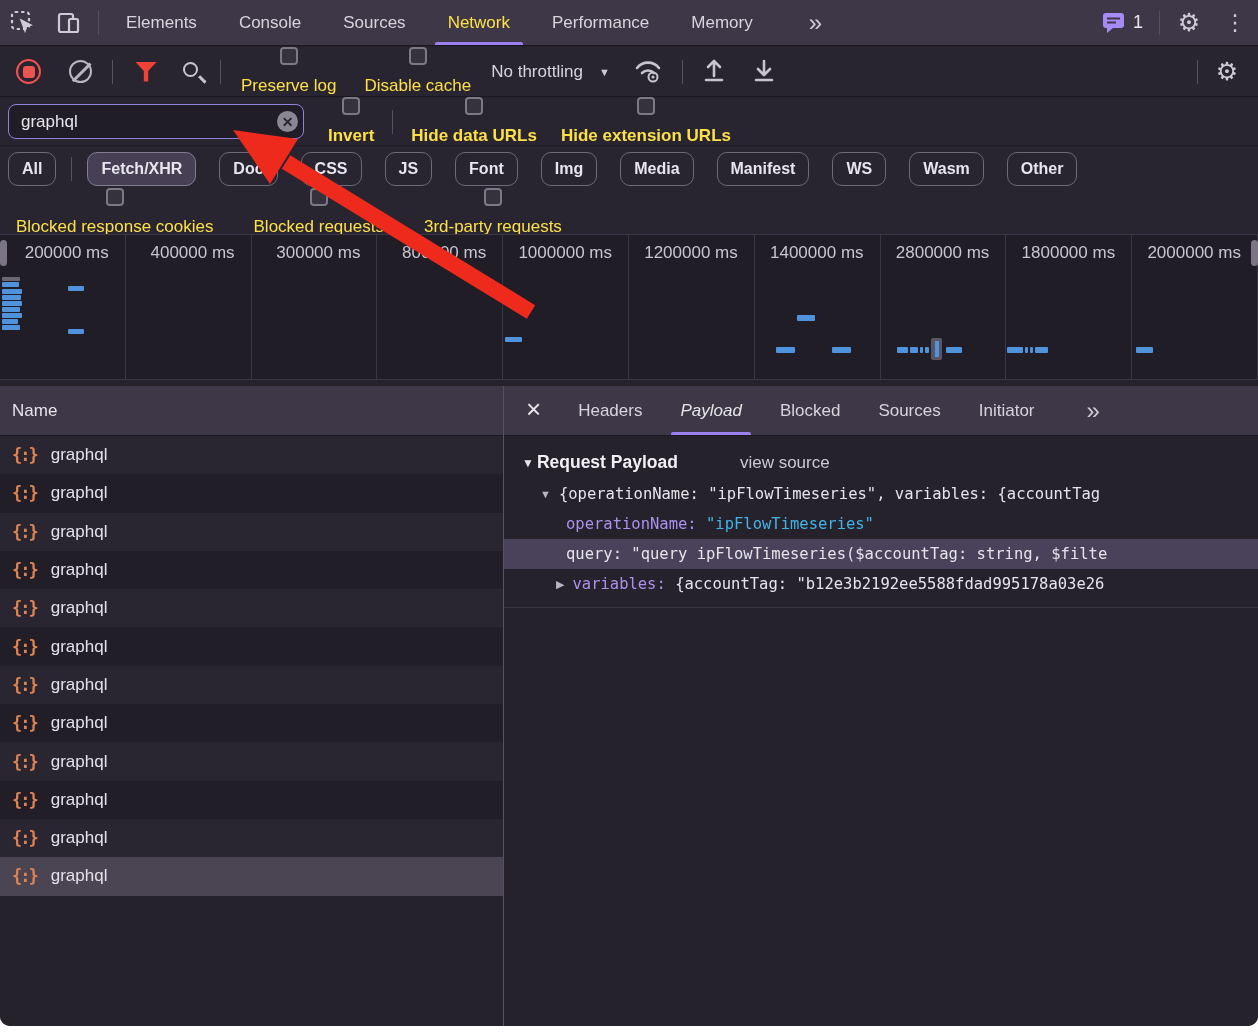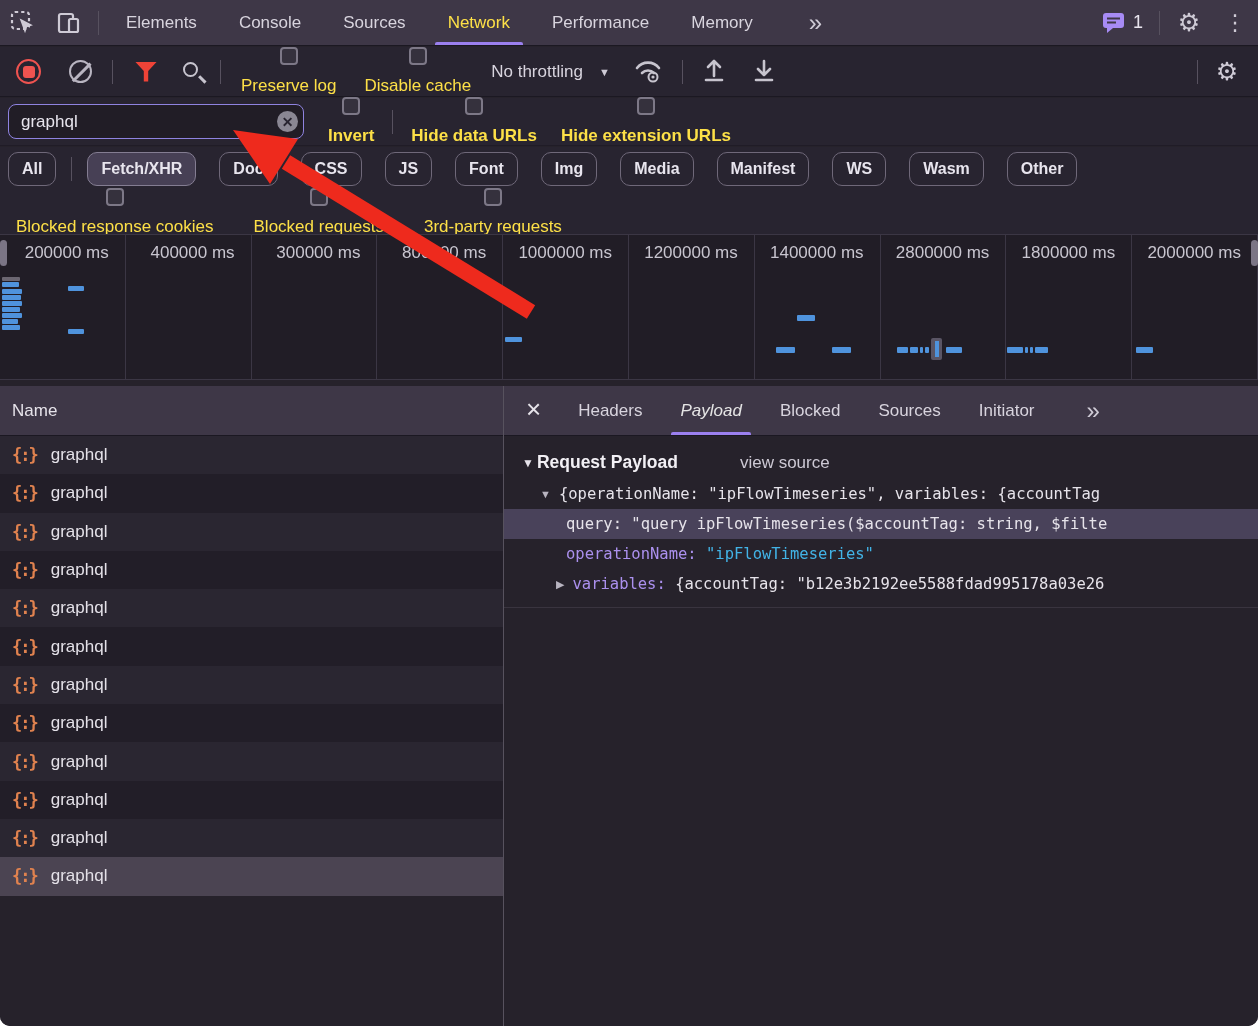--- a/index.html
+++ b/index.html
@@ -343,27 +343,27 @@
       <div class="payload">
         <div class="pl-title">
           <span class="tri">▼</span>
           <b>Request Payload</b>
           <span class="pl-viewsource">view source</span>
         </div>
         <div class="pl-line l1">
           <span class="tri">▼</span>
           <span>{operationName: "ipFlowTimeseries", variables: {accountTag</span>
         </div>
+        <div class="pl-line l2">
+          <span class="code-key">operationName: </span>
+          <span class="code-str">"ipFlowTimeseries"</span>
+        </div>
         <div class="pl-line l2 sel">
           <span>query: </span>
           <span>"query ipFlowTimeseries($accountTag: string, $filte</span>
-        </div>
-        <div class="pl-line l2">
-          <span class="code-key">operationName: </span>
-          <span class="code-str">"ipFlowTimeseries"</span>
         </div>
         <div class="pl-line l3">
           <span class="tri">▶</span>
           <span class="code-key">variables: </span>
           <span>{accountTag: "b12e3b2192ee5588fdad995178a03e26</span>
         </div>
         <div class="pl-divider"></div>
       </div>
     </div>
   </div>

